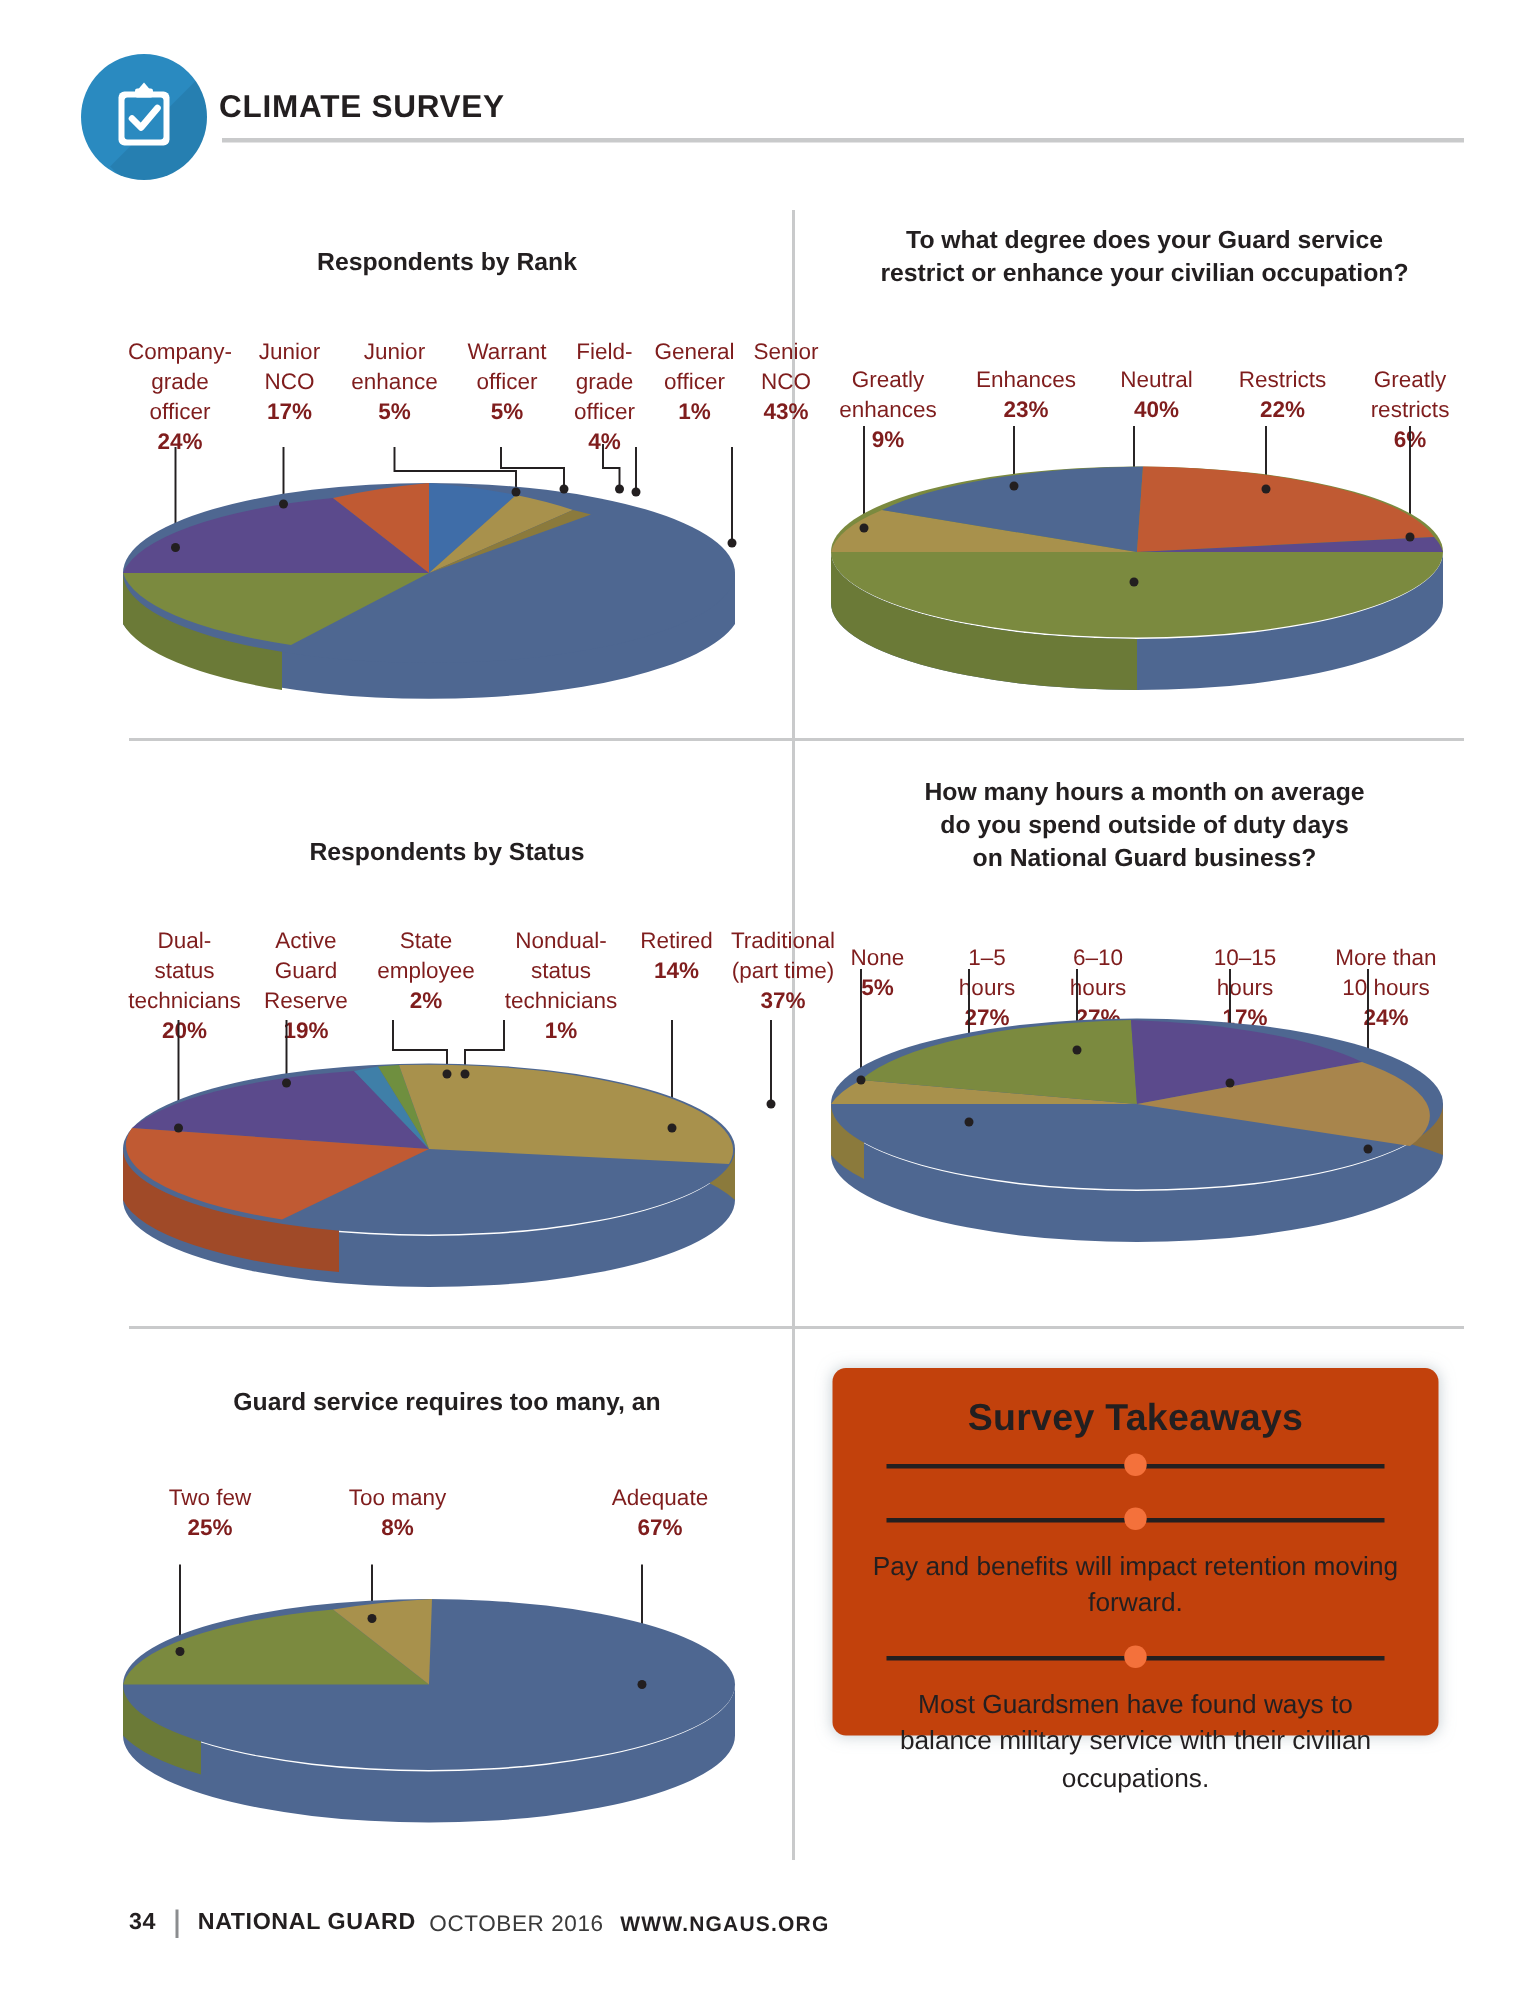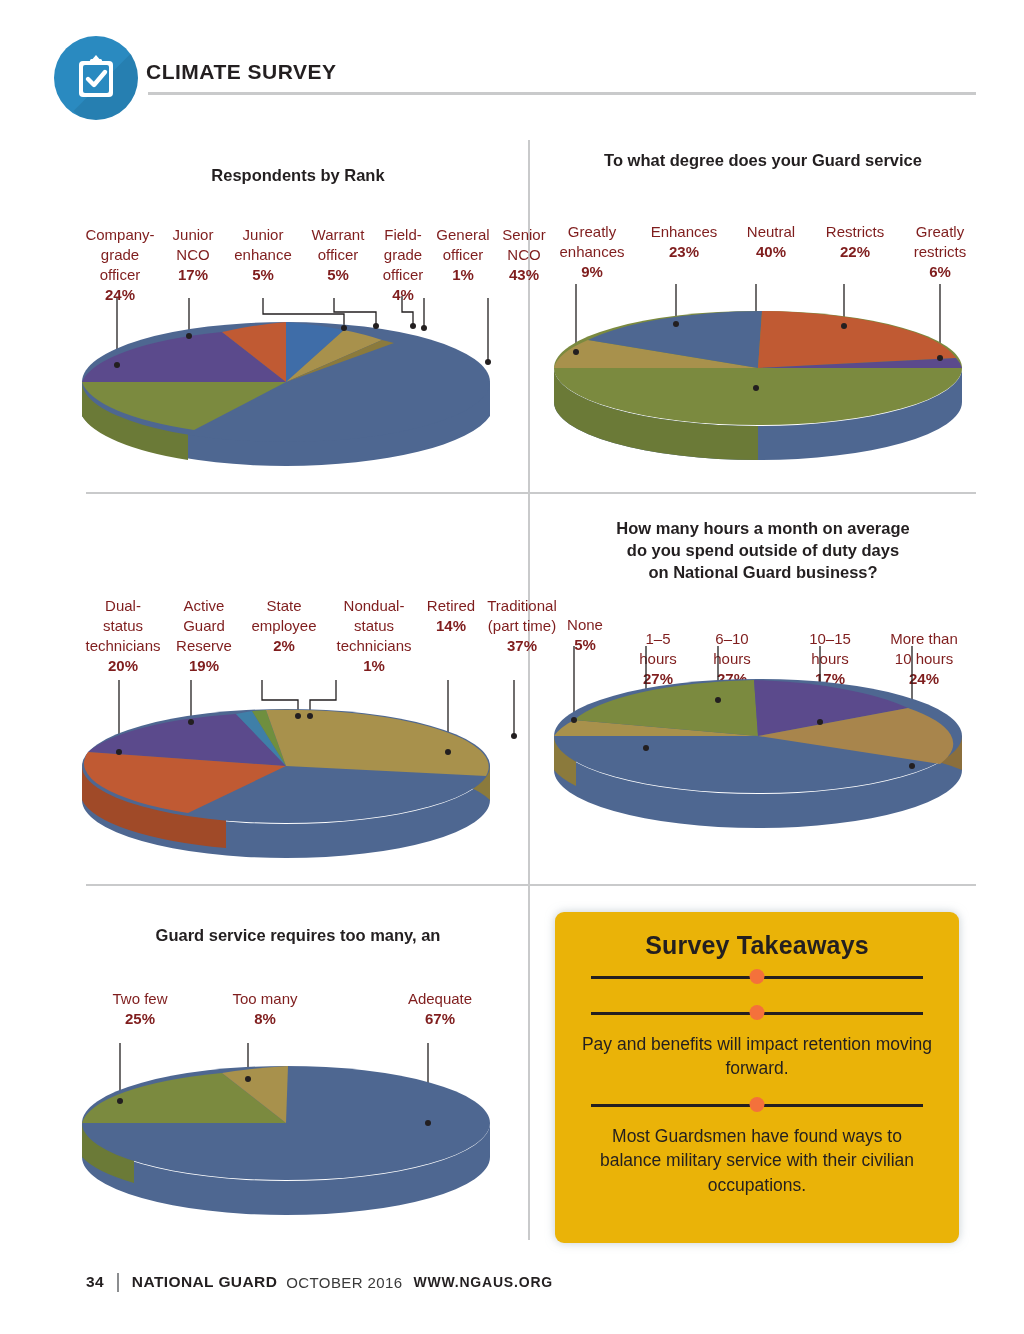--- a/index.html
+++ b/index.html
@@ -49,22 +49,22 @@
     position:absolute; text-align:center; font-size:15px; line-height:1.34;
     color:#7f1d1d; white-space:nowrap;
   }
   .lbl b { font-weight:bold; display:block; }
   .lbl .w { display:block; }
 
   svg { display:block; overflow:visible; }
 
   
   .takeaways {
-    position:absolute; left:555px; top:912px; width:404px; height:331px;
-    background:#eab308; border-radius:9px;
+    position:absolute; left:555px; top:912px; width:404px; height:245px;
+    background:#c2410c; border-radius:9px;
     box-shadow:0 0 10px rgba(150,165,175,0.55);
   }
   .tk-title {
     text-align:center; font-size:25px; font-weight:bold; color:#231f20;
     padding-top:19px; letter-spacing:0.2px;
   }
   .tk-sep { position:relative; height:22px; margin:6px 36px 0 36px; }
   .tk-sep .line { position:absolute; left:0; right:0; top:10px; height:2.6px; background:#231f20; }
   .tk-sep .dot {
     position:absolute; left:50%; top:3px; transform:translateX(-50%);
@@ -187,20 +187,21 @@
       <circle cx="337" cy="6" r="3"></circle>
         <circle cx="348" cy="8" r="3"></circle>
       <circle cx="412" cy="42" r="3"></circle>
     </g>
   </svg>
 </div>
 
 <div class="panel" style="left:548px; top:150px; width:430px; height:310px;">
   <div class="chart-title">
     <span>To what degree does your Guard service</span><br>
+    <span>restrict or enhance your civilian occupation?</span>
   </div>
 
   <div class="labels" style="height:110px;">
     <div class="lbl" style="left:0px; top:50px; width:88px;">
       <span class="w">Greatly</span>
       <span class="w">enhances</span>
       <b>9%</b>
     </div>
     <div class="lbl" style="left:90px; top:50px; width:92px;">
       <span class="w">Enhances</span>
@@ -247,20 +248,21 @@
       <circle cx="28" cy="42" r="3"></circle>
         <circle cx="128" cy="14" r="3"></circle>
       <circle cx="208" cy="78" r="3"></circle>
         <circle cx="296" cy="16" r="3"></circle>
       <circle cx="392" cy="48" r="3"></circle>
     </g>
   </svg>
 </div>
 
 <div class="panel" style="left:78px; top:558px; width:440px; height:310px;">
+  <div class="chart-title">Respondents by Status</div>
 
   <div class="labels" style="height:120px;">
     <div class="lbl" style="left:0px; top:38px; width:90px;">
       <span class="w">Dual-</span>
       <span class="w">status</span>
       <span class="w">technicians</span>
       <b>20%</b>
     </div>
     <div class="lbl" style="left:90px; top:38px; width:72px;">
       <span class="w">Active</span>
@@ -327,21 +329,21 @@
 </div>
 
 <div class="panel" style="left:548px; top:518px; width:430px; height:330px;">
   <div class="chart-title">
     <span>How many hours a month on average</span><br>
     <span>do you spend outside of duty days</span><br>
     <span>on National Guard business?</span>
   </div>
 
   <div class="labels" style="height:108px;">
-    <div class="lbl" style="left:0px; top:32px; width:74px;">
+    <div class="lbl" style="left:0px; top:46px; width:74px;">
       <span class="w">None</span>
       <b>5%</b>
     </div>
     <div class="lbl" style="left:74px; top:46px; width:72px;">
       <span class="w">1–5</span>
       <span class="w">hours</span>
       <b>27%</b>
     </div>
     <div class="lbl" style="left:146px; top:46px; width:76px;">
       <span class="w">6–10</span>

